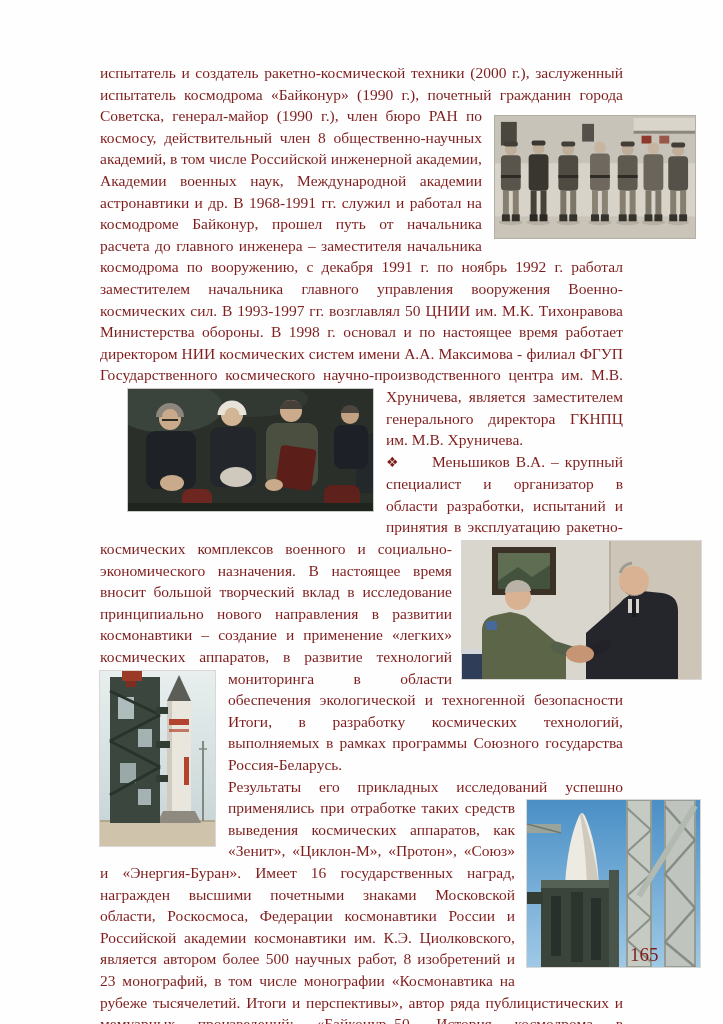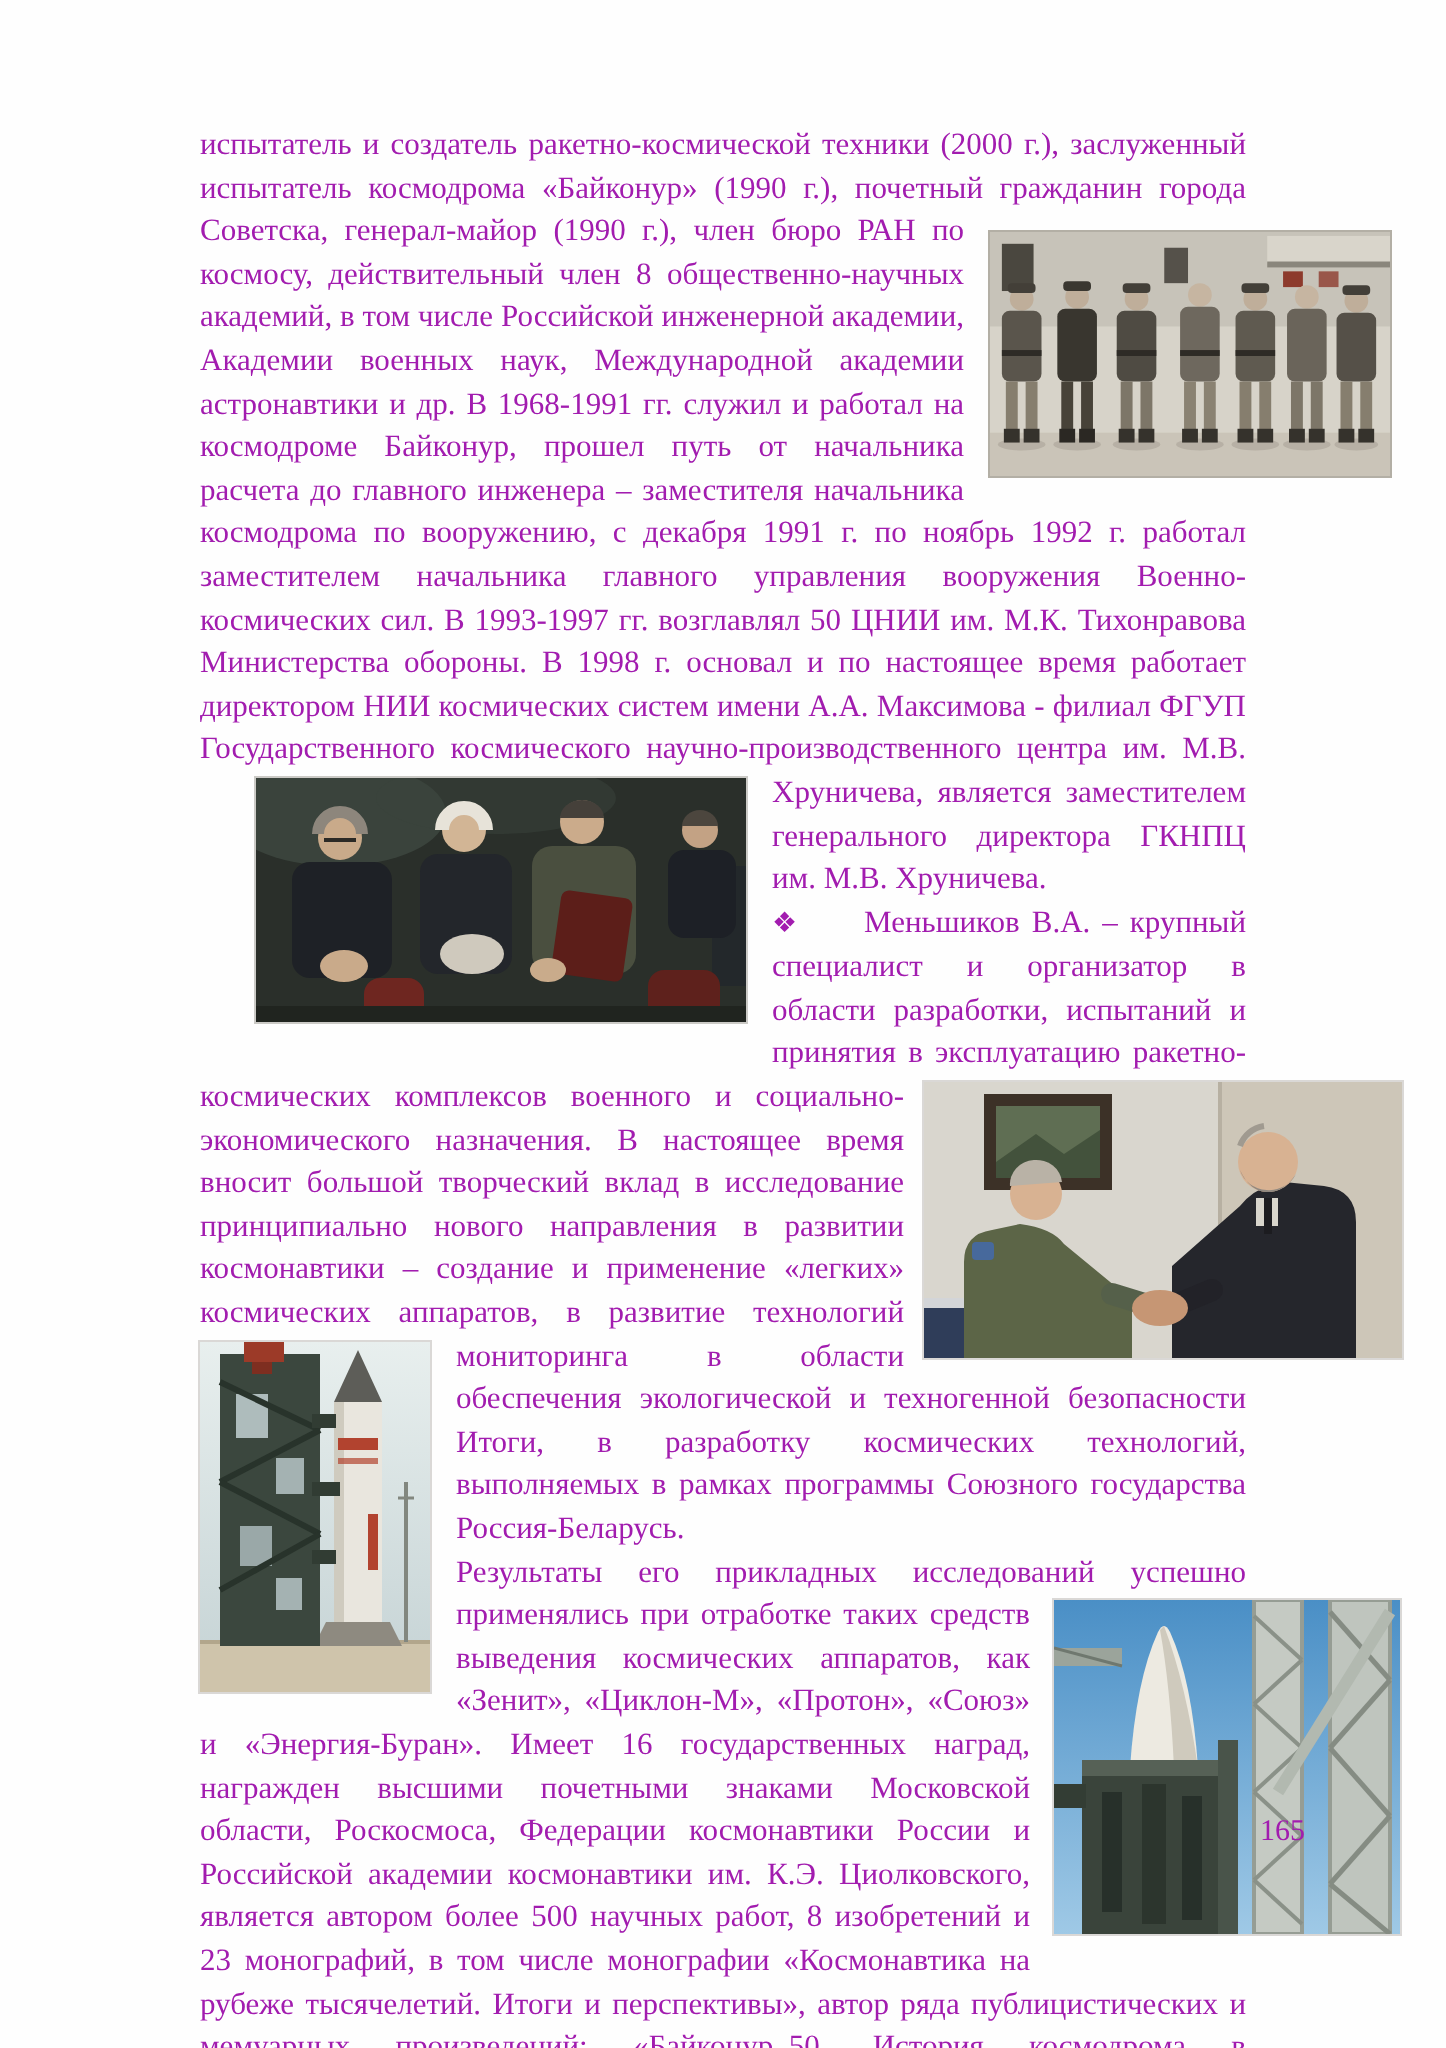--- a/index.html
+++ b/index.html
@@ -1,34 +1,34 @@
 <!DOCTYPE html>
 <html><head>
 <meta charset="utf-8">
 <style>
   html,body{margin:0;padding:0;background:#ffffff;}
   .page{
     position:relative;width:723px;height:1024px;background:#fefefe;overflow:hidden;
-    font-family:"Liberation Serif","DejaVu Serif",serif;color:#a21caf;
+    font-family:"Liberation Serif","DejaVu Serif",serif;color:#7f1d1d;
   }
   .content{
     position:absolute;left:100px;top:62px;width:523px;
     font-size:15.5px;line-height:21.6px;text-align:justify;
   }
   .content p{margin:0;padding:0;}
   p.justlast{text-align-last:justify;}
   .ph{display:block;box-sizing:border-box;}
   .ph svg{display:block;width:100%;height:100%;}
   .ph1{float:right;width:202px;height:124px;margin:10px -73px 6px 12px;border:1px solid #b3afa5;}
   .ph2{float:left;width:245px;height:122px;margin:3px 13px 6px 28px;box-shadow:0 0 0 1px rgba(110,105,95,.35);}
   .ph3{float:right;width:239px;height:138px;margin:3px -78px 8px 10px;box-shadow:0 0 0 1px rgba(110,105,95,.25);}
   .ph4{float:left;width:115px;height:175px;margin:3px 13px 6px 0;box-shadow:0 0 0 1px rgba(110,105,95,.25);}
   .ph5{float:right;width:173px;height:167px;margin:3px -77px 8px 12px;box-shadow:0 0 0 1px rgba(110,105,95,.25);}
   .bullet{display:inline-block;width:46px;font-size:14px;}
-  .pagenum{position:absolute;left:630px;top:908px;font-size:15px;}
+  .pagenum{position:absolute;left:630px;top:944px;font-size:19px;}
 </style>
 </head>
 <body>
 
 <div class="page">
   <div class="content">
 
     <p><span>испытатель и создатель ракетно-космической техники (2000 г.), заслуженный испытатель космодрома «Байконур» (1990 г.), почетный гражданин города </span><span class="ph ph1">
           <svg viewBox="0 0 202 124" preserveAspectRatio="none" aria-hidden="true">
         <rect width="202" height="124" fill="#d7d3c9"></rect>

